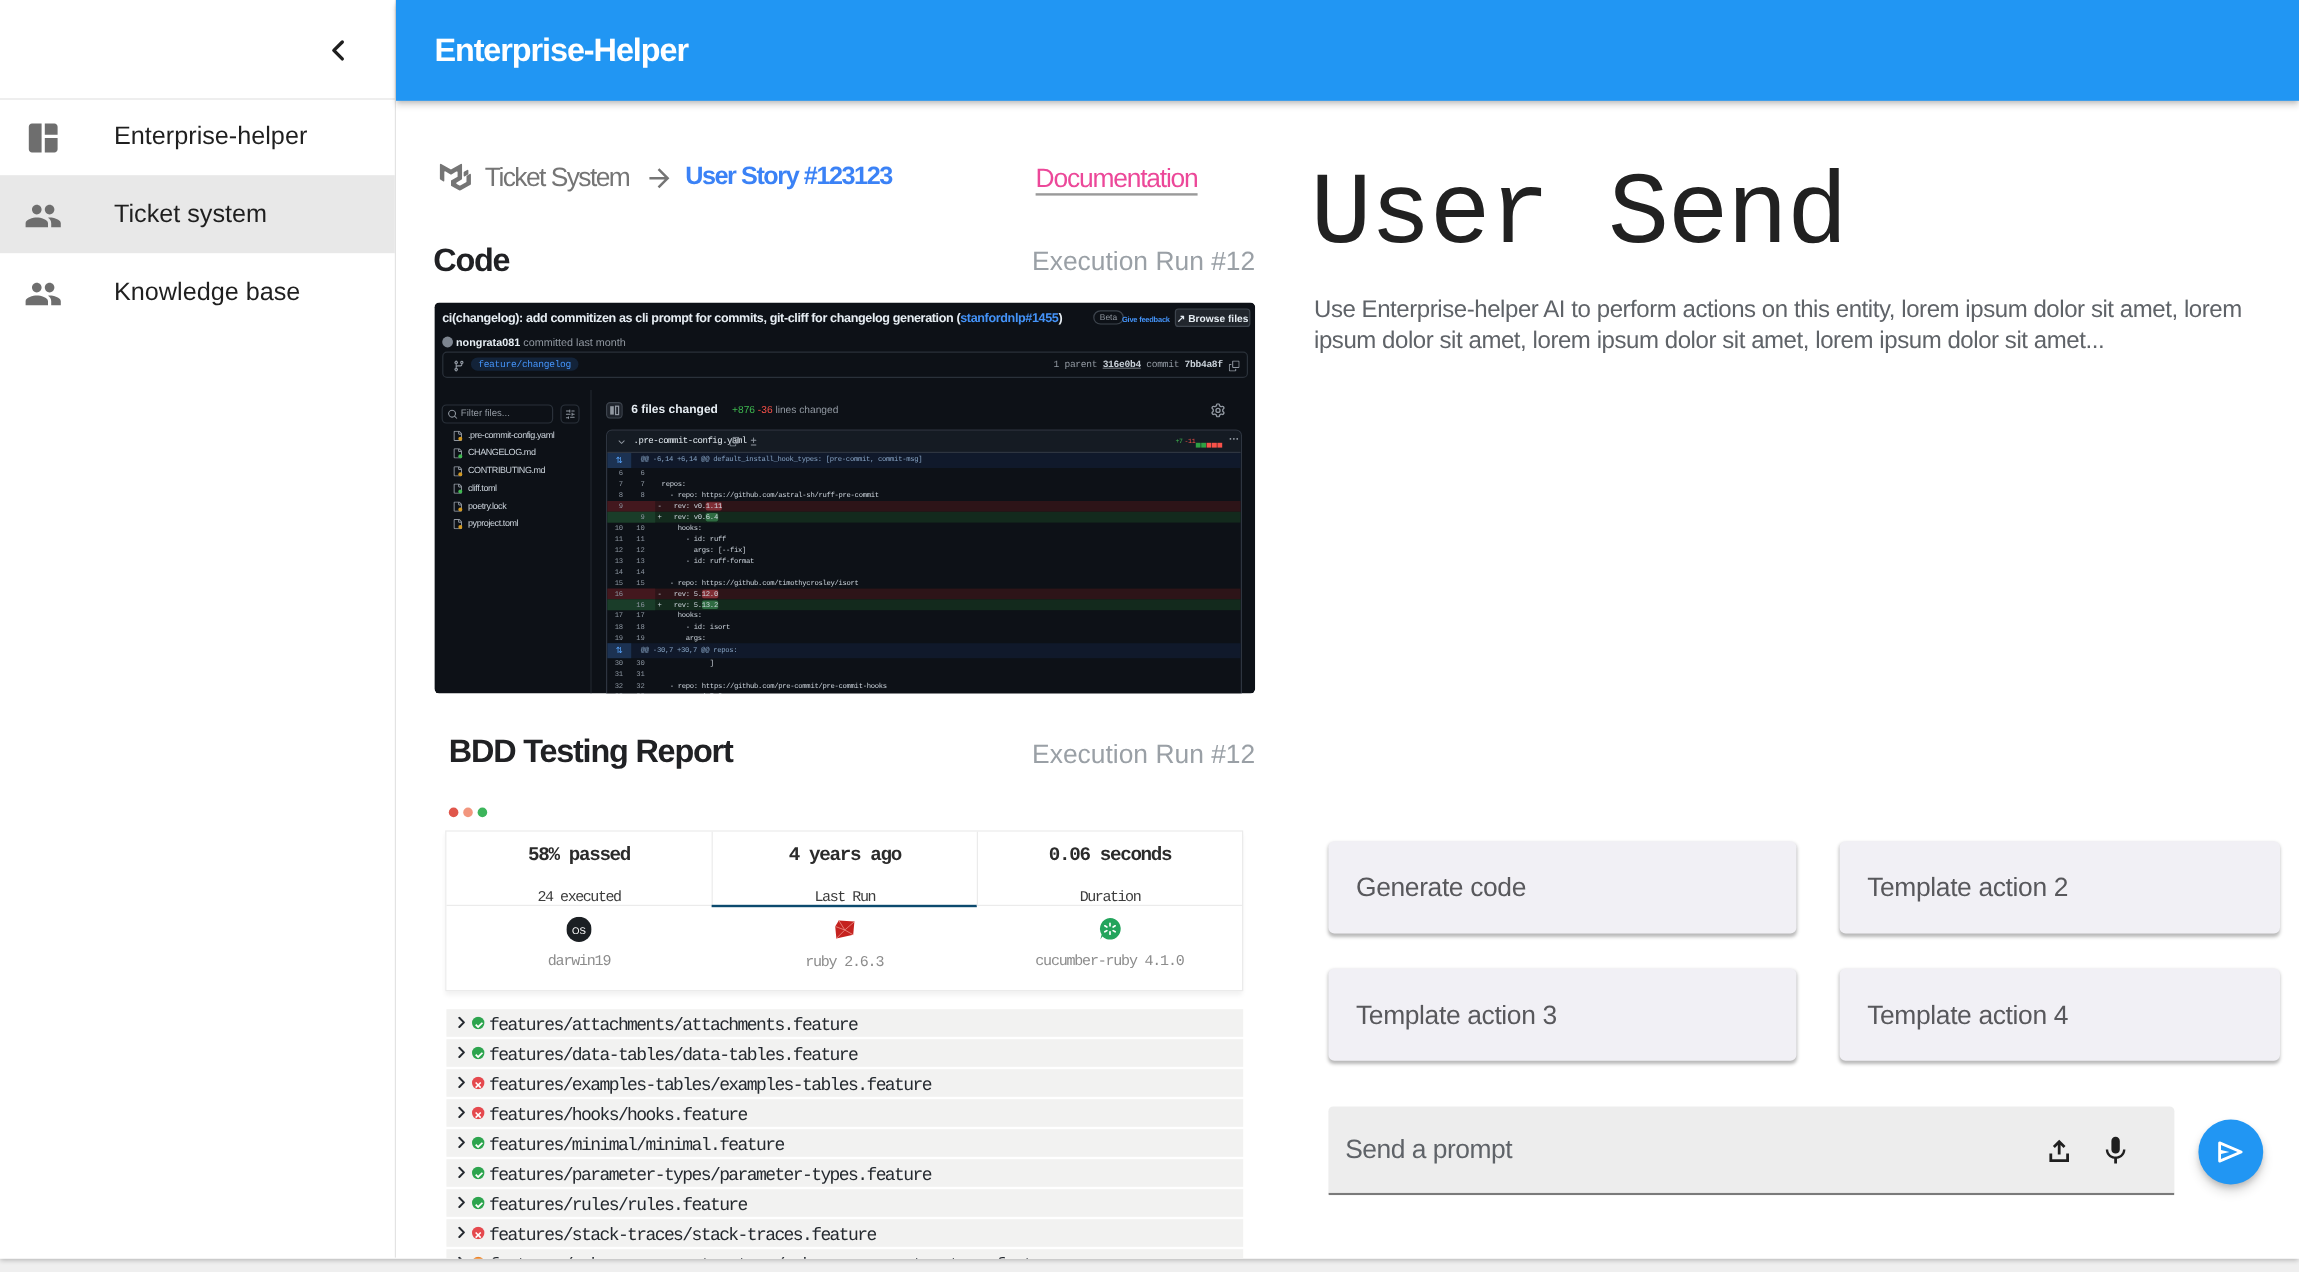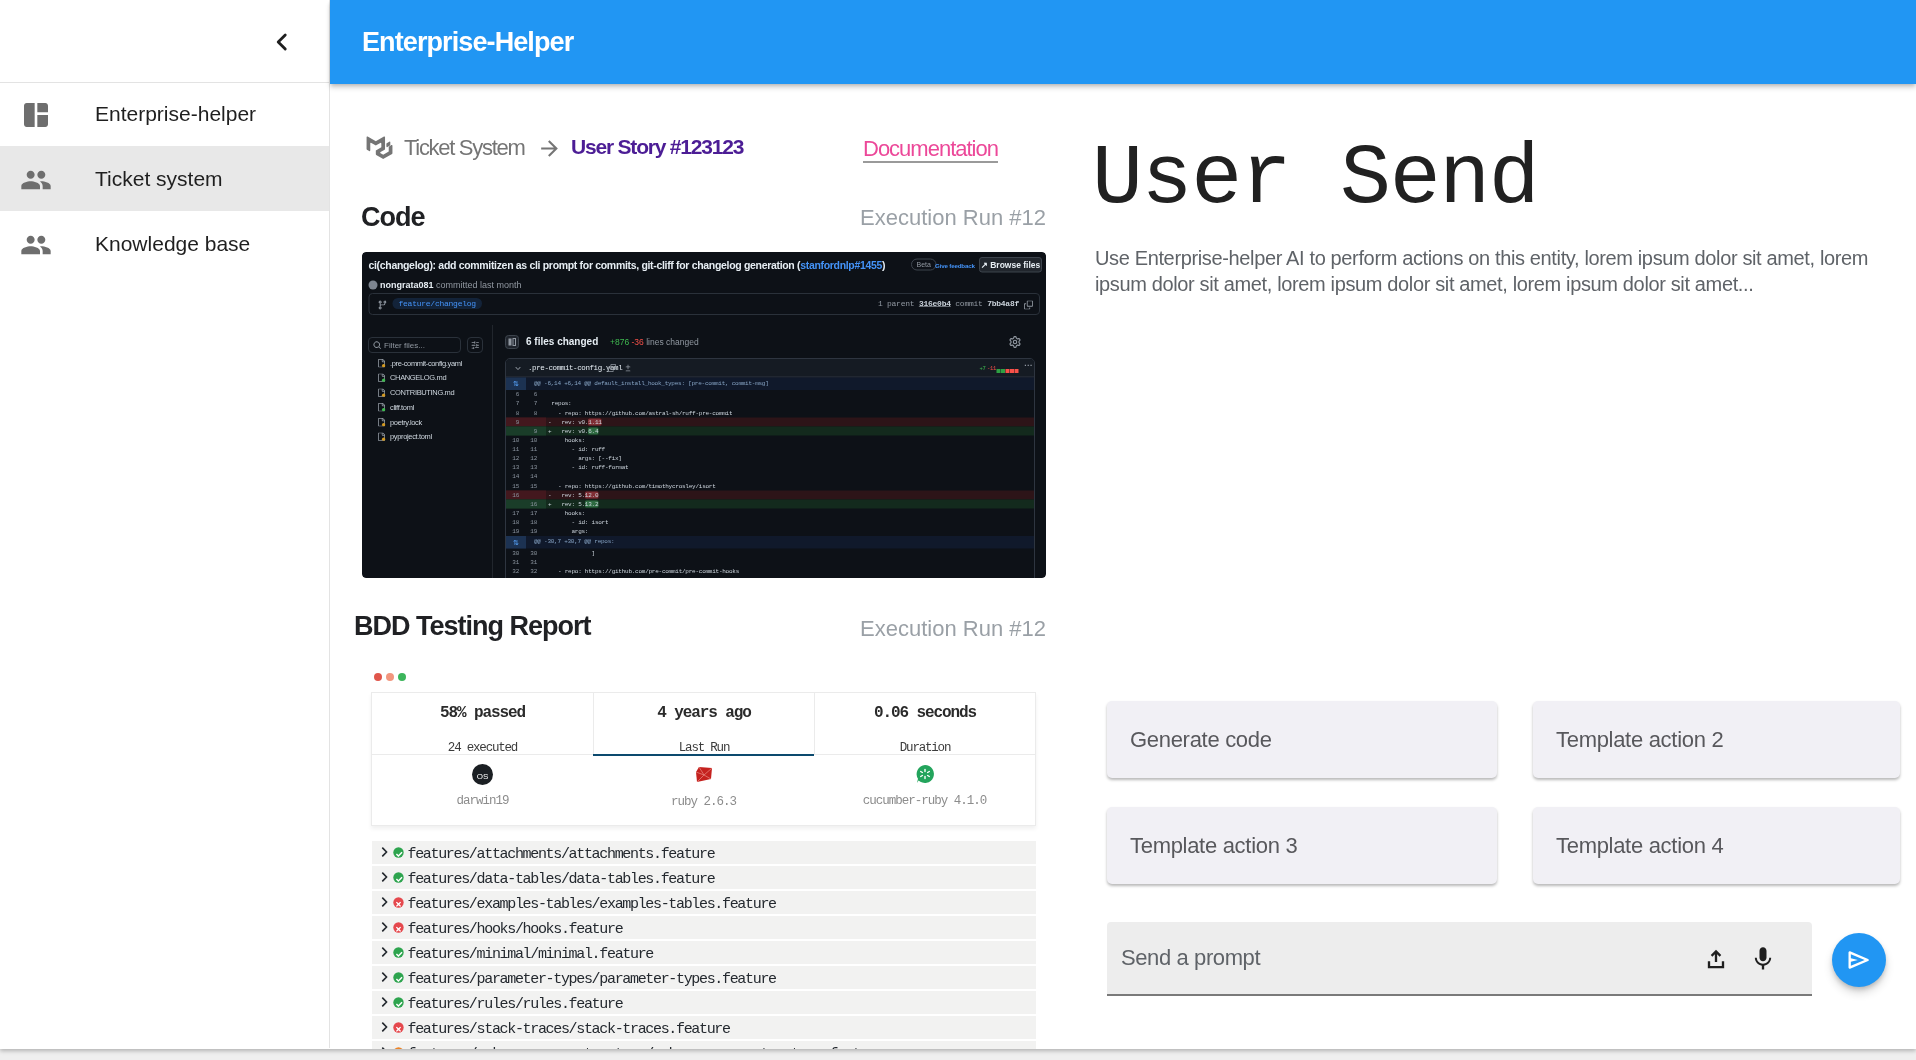--- a/index.html
+++ b/index.html
@@ -14,21 +14,21 @@
 .mitem .ic { position:absolute; left:20px; top:18px; }
 .mitem .tx { position:absolute; left:95px; top:50%; transform:translateY(-50%); font-size:21px; color:#1f1f1f; letter-spacing:0px; white-space:nowrap; }
 
 #appbar { left:330px; top:0; width:1586px; height:84px; background:#2196f3; box-shadow:0 2px 4px -1px rgba(0,0,0,.2), 0 4px 5px 0 rgba(0,0,0,.14); z-index:5; }
 #appbar .ttl { position:absolute; left:32px; top:50%; transform:translateY(-50%); color:#fff; font-weight:bold; font-size:27px; letter-spacing:-0.9px; }
 
 #mid { left:330px; top:84px; width:740px; height:964px; background:#fff; }
 .crumb-ic { left:35px; top:52px; }
 .crumb-t1 { left:74px; top:51px; font-size:22px; color:#757575; letter-spacing:-1.3px; }
 .crumb-ar { left:207px; top:52px; }
-.crumb-t2 { left:241px; top:51px; font-size:21px; color:#4c1d95; font-weight:bold; letter-spacing:-1.2px; }
+.crumb-t2 { left:241px; top:51px; font-size:21px; color:#3b82f6; font-weight:bold; letter-spacing:-1.2px; }
 .crumb-doc { left:533px; top:52px; font-size:22px; color:#ec4899; letter-spacing:-1.0px; text-decoration:underline; text-decoration-color:#9a9a9a; text-decoration-thickness:1.5px; text-underline-offset:4.5px; }
 .h2 { font-weight:bold; font-size:27px; color:#202124; letter-spacing:-1px; }
 .runlab { font-size:22px; color:#9aa0a6; letter-spacing:0; white-space:nowrap; }
 
 .dot { position:absolute; width:8px; height:8px; border-radius:50%; top:589px; }
 #statcard { left:41px; top:608px; width:665px; height:134px; background:#fff; border:1px solid #ebebeb; box-shadow:0 3px 4px rgba(0,0,0,.06); }
 .scol { position:absolute; top:0; width:221px; height:61px; text-align:center; font-family:"Liberation Mono", monospace; }
 .scol .big { margin-top:11px; font-weight:bold; font-size:16px; letter-spacing:-1.1px; color:#2b2b2b; }
 .scol .sub { margin-top:19px; font-size:12.5px; letter-spacing:-1.2px; color:#3c3c3c; }
 .icol { position:absolute; top:61px; width:221px; height:72px; text-align:center; font-family:"Liberation Mono", monospace; }
@@ -265,21 +265,21 @@
                 <div class="crow"><span class="n1">30</span><span class="n2">30</span><span class="cd">             ]</span></div>
                 <div class="crow"><span class="n1">31</span><span class="n2">31</span><span class="cd"> </span></div>
                 <div class="crow"><span class="n1">32</span><span class="n2">32</span><span class="cd">   - repo: https://github.com/pre-commit/pre-commit-hooks</span></div>
                 <div class="crow"><span class="n1">33</span><span class="n2">33</span><span class="cd">     rev: v4.5.0</span></div>
               </div>
           </div>
         </div>
       </div>
     </div>
 
-    <div class="h2 abs" style="left:24px; top:527px;">BDD Testing Report</div>
+    <div class="h2 abs" style="left:44px; top:527px;">BDD Testing Report</div>
     <div class="runlab abs" style="left:416px; top:532px; width:300px; text-align:right;">Execution Run #12</div>
 
     <span class="dot" style="left:44px; background:#e0564b;"></span>
     <span class="dot" style="left:56px; background:#f2967e;"></span>
     <span class="dot" style="left:68px; background:#3cb55b;"></span>
 
     <div id="statcard" class="abs">
       <div class="scol" style="left:0;">
           <div class="big">58% passed</div>
           <div class="sub">24 executed</div>

